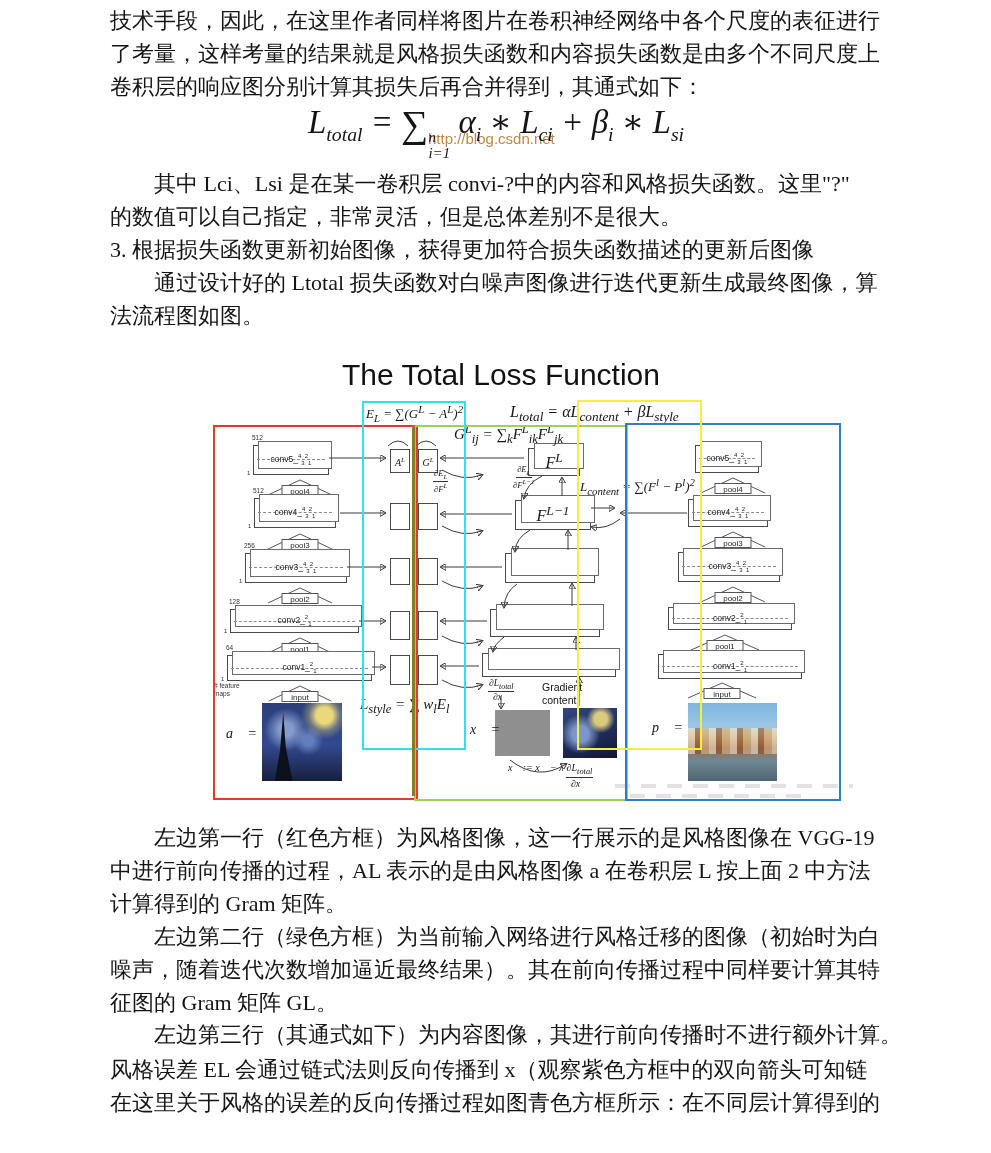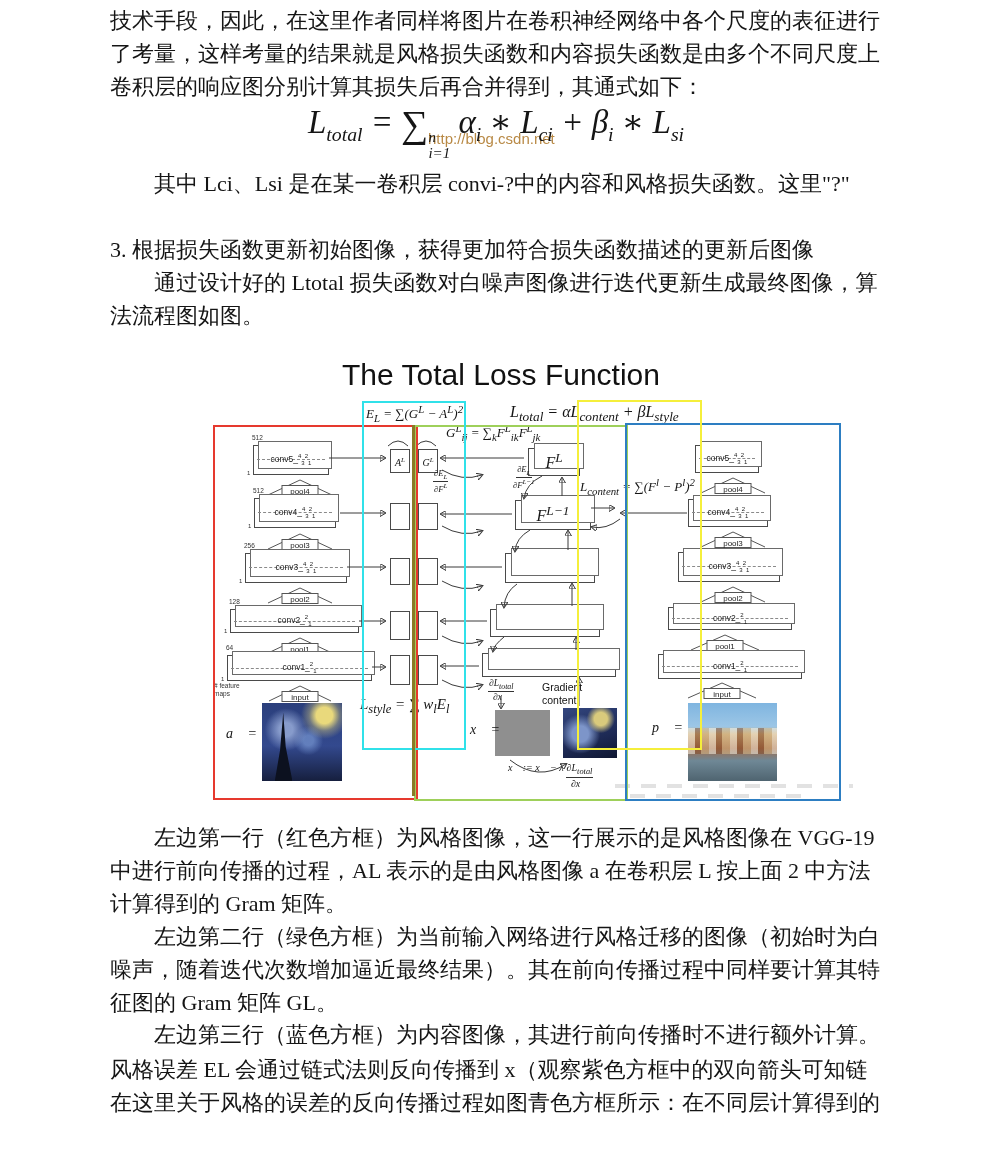--- a/index.html
+++ b/index.html
@@ -87,20 +87,21 @@
   <div class="wm" style="left:428px;top:130px">http://blog.csdn.net</div>
   <div class="formula-main">
     <span>L</span><sub>total</sub><span> = </span><span class="fm-sum">∑</span><span class="limits">
         <span>n</span>
         <span>i=1</span>
       </span><span> α</span><sub>i</sub><span> ∗ </span><span>L</span><sub>ci</sub><span> + </span><span>β</span><sub>i</sub><span> ∗ </span><span>L</span><sub>si</sub>
   </div>
 
   <div class="tblock" style="top:167px">
     <div class="ln ind">其中 Lci、Lsi 是在某一卷积层 convi-?中的内容和风格损失函数。这里"?"</div>
+    <div class="ln">的数值可以自己指定，非常灵活，但是总体差别不是很大。</div>
   </div>
   <div class="tblock" style="top:233px">
     <div class="ln">3.  根据损失函数更新初始图像，获得更加符合损失函数描述的更新后图像</div>
   </div>
   <div class="tblock" style="top:266px">
     <div class="ln ind">通过设计好的 Ltotal 损失函数对白噪声图像进行迭代更新生成最终图像，算</div>
     <div class="ln">法流程图如图。</div>
   </div>
 
   <div class="fig">
@@ -147,21 +148,21 @@
 
     <div class="cbox" style="left:23px;top:69px;width:201px;height:371px;border-color:#e6392e"></div>
     <div class="cbox" style="left:224px;top:69px;width:210px;height:372px;border-color:#9ed05a"></div>
     <div class="cbox" style="left:435px;top:67px;width:212px;height:374px;border-color:#2d7ec2"></div>
     <div class="cbox" style="left:172px;top:45px;width:100px;height:345px;border-color:#30e1e9"></div>
     <div class="cbox" style="left:387px;top:44px;width:121px;height:346px;border-color:#f5ef3b"></div>
     <div class="strip" style="left:222px;top:69px;width:3px;height:371px;background:#8a7a26"></div>
 
     <div class="fig-f" style="left:176px;top:47px;font-size:13px"><span>E<sub>L</sub> = ∑(G<sup>L</sup> − A<sup>L</sup>)<sup>2</sup></span></div>
     <div class="fig-f" style="left:320px;top:47px;font-size:16px"><span>L<sub>total</sub> = αL<sub>content</sub> + βL<sub>style</sub></span></div>
-    <div class="fig-f" style="left:256px;top:66px;font-size:13px"><span>G<sup>L</sup><sub>ij</sub> = ∑<sub>k</sub>F<sup>L</sup><sub>ik</sub>F<sup>L</sup><sub>jk</sub></span></div>
+    <div class="fig-f" style="left:264px;top:66px;font-size:15px"><span>G<sup>L</sup><sub>ij</sub> = ∑<sub>k</sub>F<sup>L</sup><sub>ik</sub>F<sup>L</sup><sub>jk</sub></span></div>
     <div class="fig-f" style="left:390px;top:120px;font-size:13px"><span>L<sub>content</sub> = ∑(F<sup>l</sup> − P<sup>l</sup>)<sup>2</sup></span></div>
     <div class="fig-f" style="left:170px;top:340px;font-size:15px"><span>L<sub>style</sub> = ∑ w<sub>l</sub>E<sub>l</sub></span></div>
     <div class="fig-f" style="left:243px;top:112px;font-size:8.5px">
       <span class="frac">
           <span class="fn">∂E<sub>L</sub></span>
           <span>∂F<sup>L</sup></span>
         </span>
     </div>
     <div class="fig-f" style="left:323px;top:108px;font-size:8.5px">
       <span class="frac">
@@ -312,19 +313,19 @@
     <div class="ln ind">左边第一行（红色方框）为风格图像，这一行展示的是风格图像在 VGG-19</div>
     <div class="ln">中进行前向传播的过程，AL 表示的是由风格图像 a 在卷积层 L 按上面 2 中方法</div>
     <div class="ln">计算得到的 Gram 矩阵。</div>
   </div>
   <div class="tblock" style="top:920px">
     <div class="ln ind">左边第二行（绿色方框）为当前输入网络进行风格迁移的图像（初始时为白</div>
     <div class="ln">噪声，随着迭代次数增加逼近最终结果）。其在前向传播过程中同样要计算其特</div>
     <div class="ln">征图的 Gram 矩阵 GL。</div>
   </div>
   <div class="tblock" style="top:1018px">
-    <div class="ln ind">左边第三行（蓝色方框）为内容图像，其进行前向传播时不进行额外计算。</div>
+    <div class="ln ind">左边第三行（其通式如下）为内容图像，其进行前向传播时不进行额外计算。</div>
   </div>
   <div class="tblock" style="top:1053px">
     <div class="ln">风格误差 EL 会通过链式法则反向传播到 x（观察紫色方框中的双向箭头可知链</div>
     <div class="ln">在这里关于风格的误差的反向传播过程如图青色方框所示：在不同层计算得到的</div>
   </div>
 </div>
 
 </body></html>

